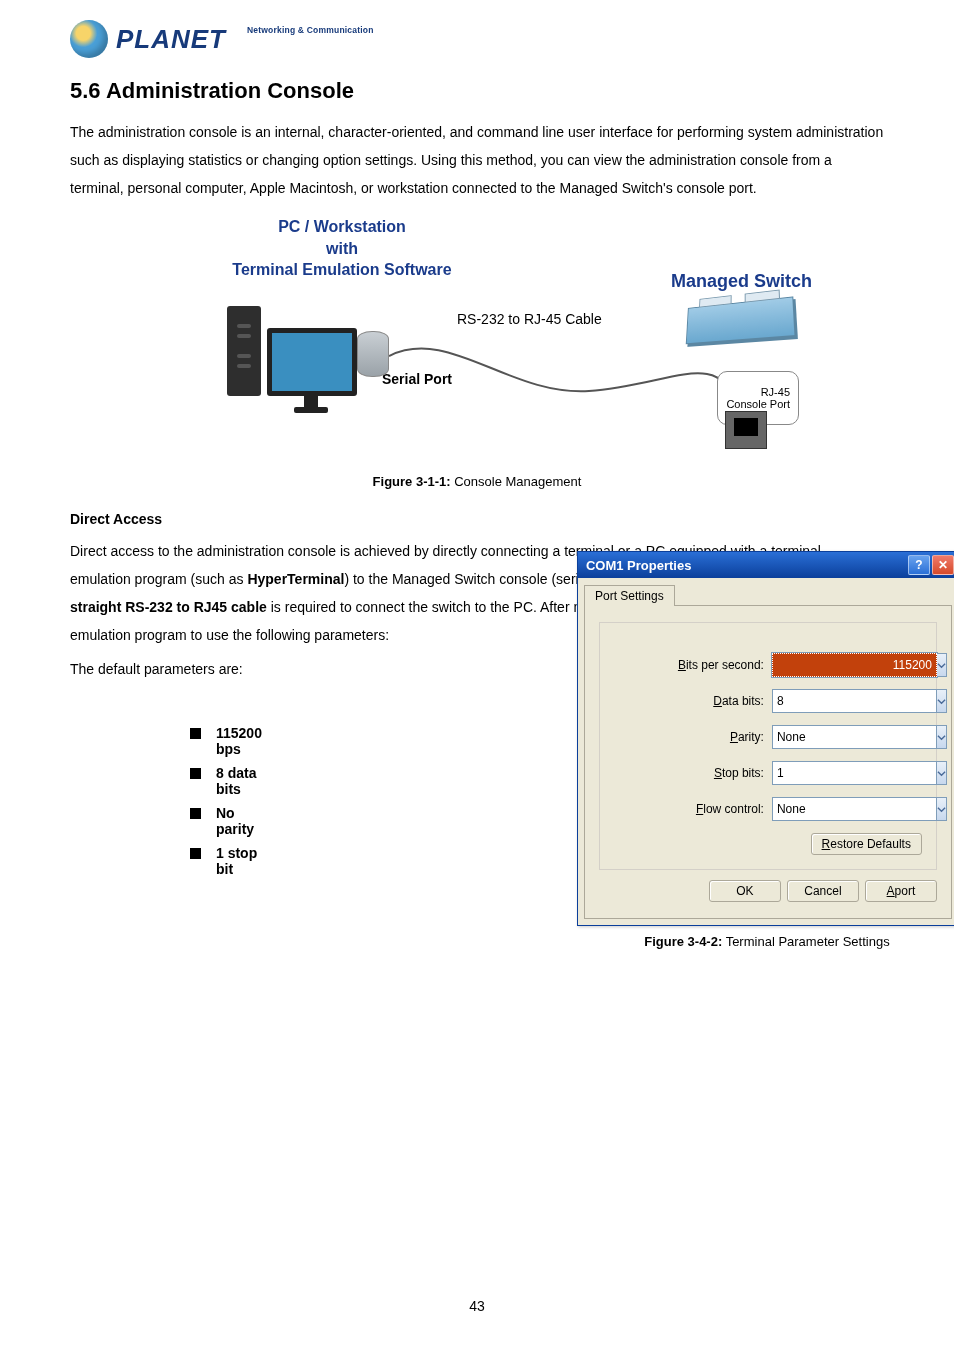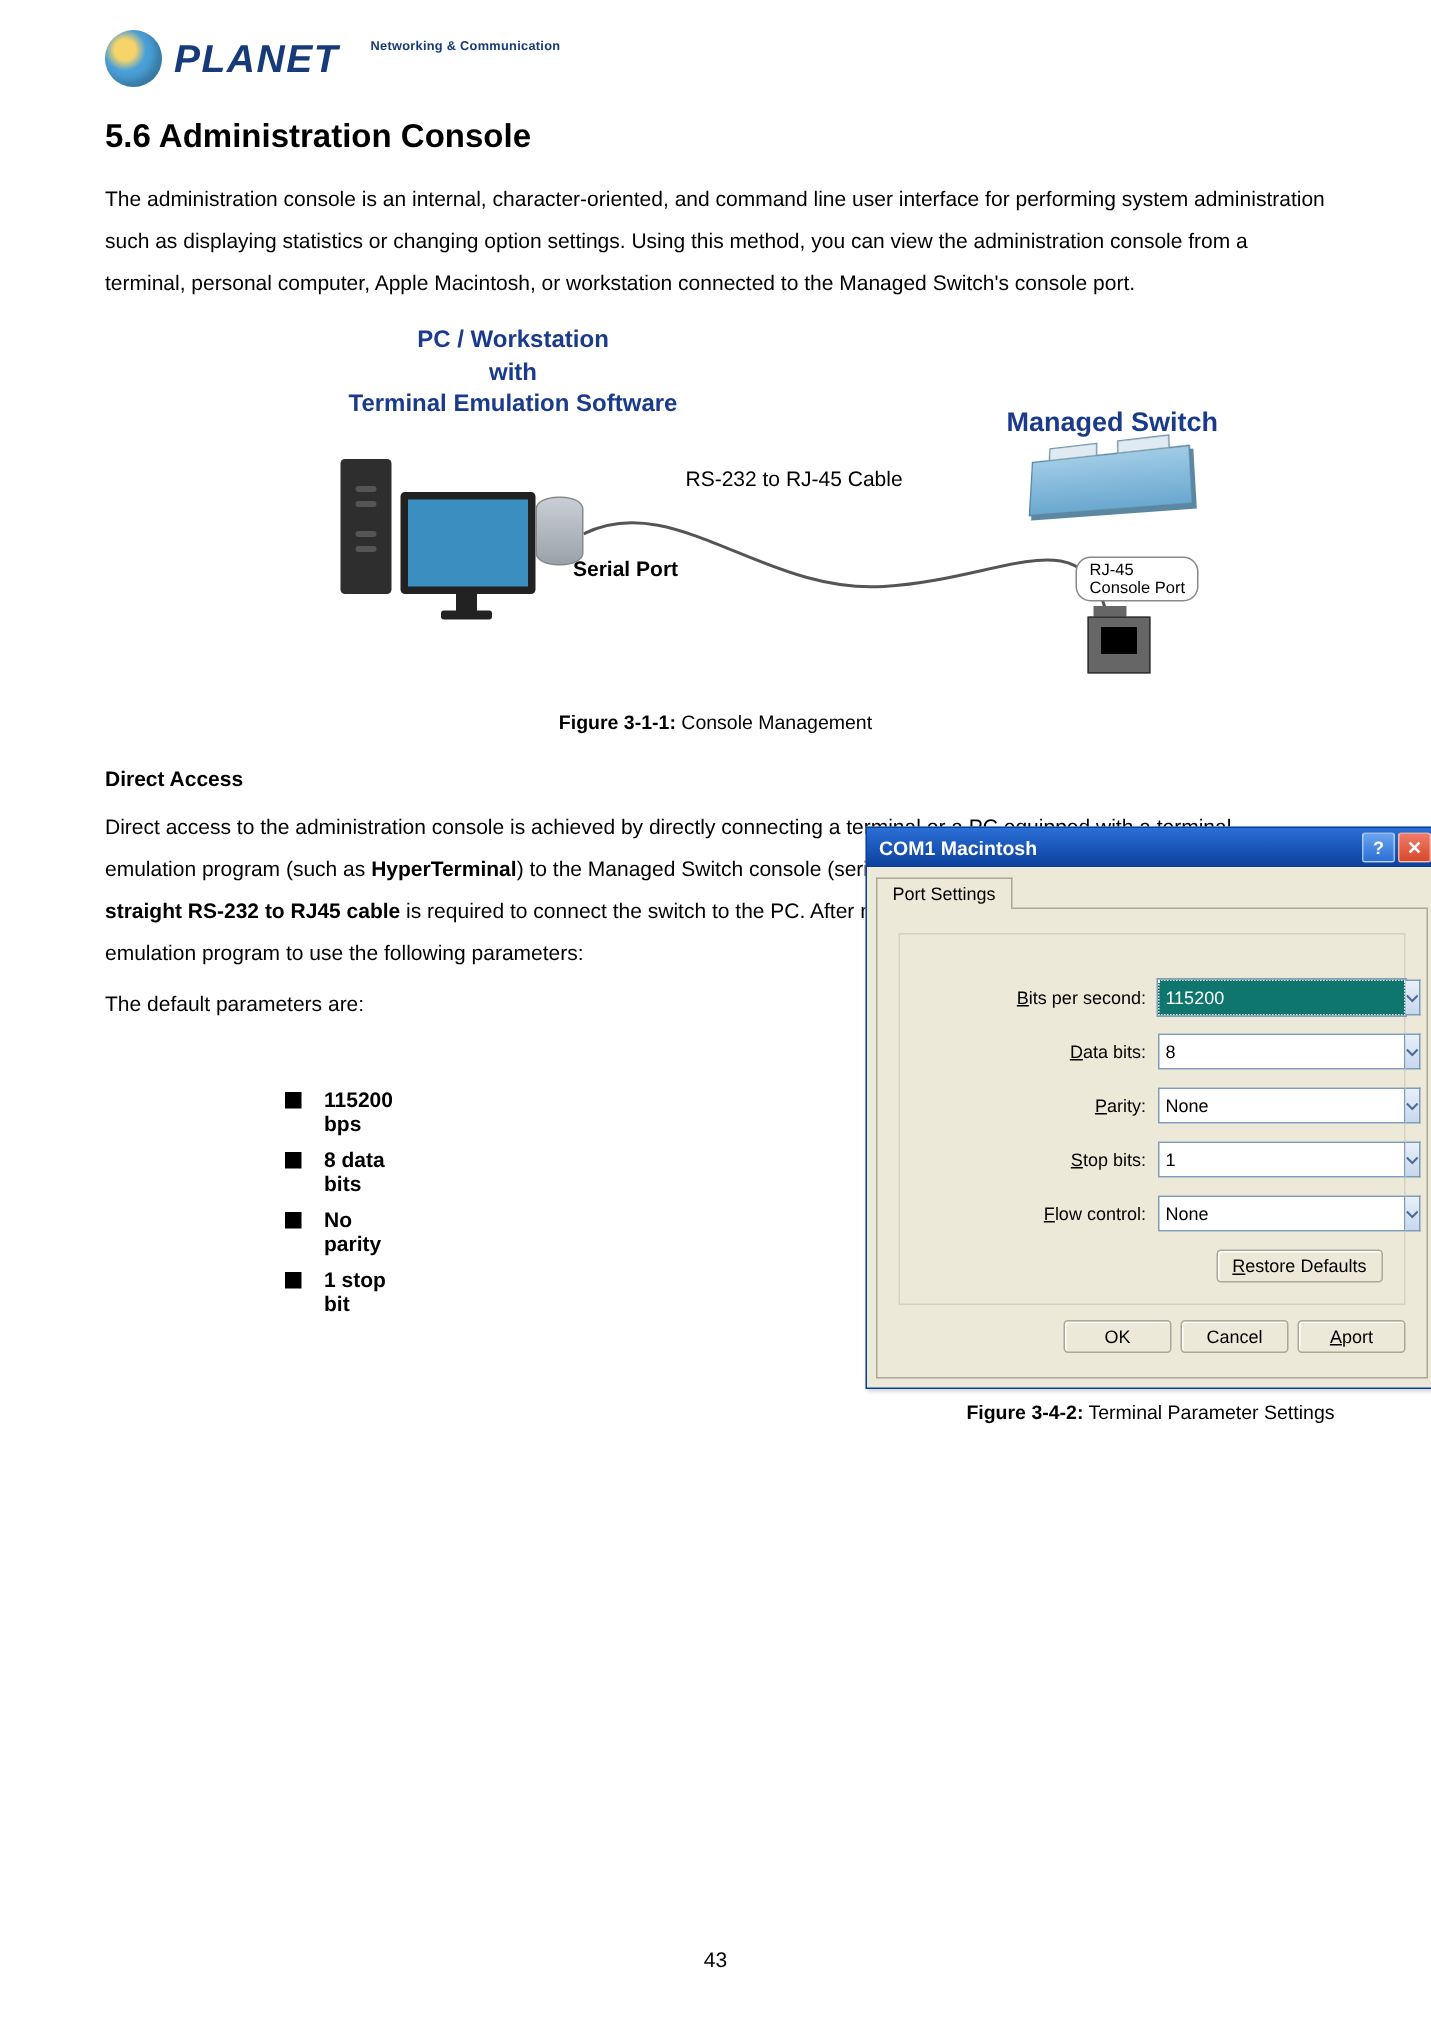--- a/index.html
+++ b/index.html
@@ -27,21 +27,21 @@
   .tower::after{content:"";position:absolute;left:10px;top:18px;width:14px;height:4px;background:#555;border-radius:2px;box-shadow:0 10px 0 #555,0 30px 0 #555,0 40px 0 #555;}
   .monitor{display:inline-block;width:80px;height:58px;background:#3a8fc0;border:5px solid #222;border-radius:3px;margin-left:6px;vertical-align:bottom;position:relative;}
   .monitor::after{content:"";position:absolute;left:32px;bottom:-18px;width:14px;height:14px;background:#222;}
   .monitor::before{content:"";position:absolute;left:22px;bottom:-22px;width:34px;height:6px;background:#222;border-radius:2px;}
   .sp-cyl{position:absolute;left:220px;top:115px;width:30px;height:44px;background:linear-gradient(#c9cfd4,#9aa2a8);border-radius:15px/8px;border:1px solid #888;}
   .cable-line{position:absolute;left:252px;top:120px;width:380px;height:90px;}
   .switch{position:absolute;right:15px;top:85px;width:120px;height:48px;perspective:300px;}
   .switch-box{width:110px;height:38px;background:linear-gradient(#a0cbe6,#6aa8cf);border:1px solid #5b87a3;transform:rotateX(18deg) rotateY(-16deg);box-shadow:2px 3px 0 #5b87a3;position:relative;}
   .switch-box::before{content:"";position:absolute;left:12px;top:-10px;width:34px;height:8px;background:#dfeaf2;border:1px solid #7a99ad;}
   .switch-box::after{content:"";position:absolute;right:12px;top:-10px;width:34px;height:8px;background:#dfeaf2;border:1px solid #7a99ad;}
-  .label-port{position:absolute;right:18px;top:155px;font-size:11px;text-align:left;border:1px solid #888;border-radius:10px;padding:2px 8px;background:#fff;line-height:1.1;}
+  .label-port{position:absolute;right:18px;top:155px;font-size:11px;text-align:right;border:1px solid #888;border-radius:10px;padding:14px 8px;background:#fff;line-height:1.1;}
   .jack{position:absolute;right:50px;top:195px;width:40px;height:36px;background:#666;border:1px solid #333;}
   .jack::before{content:"";position:absolute;left:8px;top:6px;width:24px;height:18px;background:#000;}
   
   .params{margin:28px 0 0 120px;padding:0;list-style:none;}
   .params li{font-size:14px;font-weight:bold;margin:8px 0;position:relative;padding-left:26px;}
   .params li::before{content:"";position:absolute;left:0;top:3px;width:11px;height:11px;background:#000;}
   .sub-h{font-size:14px;font-weight:bold;margin:12px 0 10px 0;}
   
   .dlg-wrap{width:380px;margin-left:315px;margin-top:-138px;}
   .dlg{width:380px;border:1px solid #0b3f9b;background:#ece9d8;font-family:Tahoma,Arial,sans-serif;font-size:12px;box-shadow:1px 1px 3px rgba(0,0,0,.2);}
@@ -53,21 +53,21 @@
   .tbtn.close{background:linear-gradient(#f07a6a,#d64a2a);}
   .tabstrip{padding:6px 6px 0 6px;}
   .tab{display:inline-block;background:#ece9d8;border:1px solid #aca899;border-bottom:none;padding:3px 10px;font-size:12px;position:relative;top:1px;}
   .panel{border:1px solid #aca899;margin:0 6px 6px 6px;padding:16px 14px 14px 14px;background:#ece9d8;}
   .group{border:1px solid #d4d0c8;padding:18px 14px 14px 14px;margin-bottom:10px;}
   .row{display:flex;align-items:center;justify-content:flex-end;margin:12px 0;}
   .row label{flex:0 0 110px;text-align:right;margin-right:8px;font-size:12px;}
   .row label u{text-decoration:underline;}
   .combo{width:150px;display:flex;align-items:stretch;}
   .combo input{flex:1;border:1px solid #7f9db9;padding:2px 4px;font-size:12px;background:#fff;height:18px;box-sizing:content-box;}
-  .combo input.sel{background:#0f766e;color:#fff;border:1px dotted #fff;outline:1px solid #7f9db9;}
+  .combo input.sel{background:#c2410c;color:#fff;border:1px dotted #fff;outline:1px solid #7f9db9;text-align:right;}
   .combo .arrow{width:18px;border:1px solid #7f9db9;border-left:none;display:flex;align-items:center;justify-content:center;background:linear-gradient(#e8f0f9,#c7d8ee);color:#4a6b99;}
   .arrow svg{width:9px;height:9px;}
   .btnrow{display:flex;justify-content:flex-end;gap:6px;padding:0 0 2px 0;}
   .btn{min-width:72px;padding:3px 10px;font-size:12px;background:#ece9d8;border:1px solid #aca899;border-radius:3px;box-shadow:inset 1px 1px 0 #fff;}
   .btn u{text-decoration:underline;}
   .restore-row{display:flex;justify-content:flex-end;margin-top:6px;}
   .pageno{position:absolute;bottom:36px;left:0;width:100%;text-align:center;font-size:14px;}
   .two-col{display:flex;align-items:flex-start;}
 </style>
 </head>
@@ -132,21 +132,21 @@
     <ul class="params">
       <li>115200 bps</li>
       <li>8 data bits</li>
       <li>No parity</li>
       <li>1 stop bit</li>
     </ul>
 
     <div class="dlg-wrap">
       <div class="dlg">
         <div class="titlebar">
-          <span class="t">COM1 Macintosh</span>
+          <span class="t">COM1 Properties</span>
           <div class="tbtns">
             <div class="tbtn help">?</div>
             <div class="tbtn close">✕</div>
           </div>
         </div>
         <div class="tabstrip">
           <span class="tab">Port Settings</span>
         </div>
         <div class="panel">
           <div class="group">

